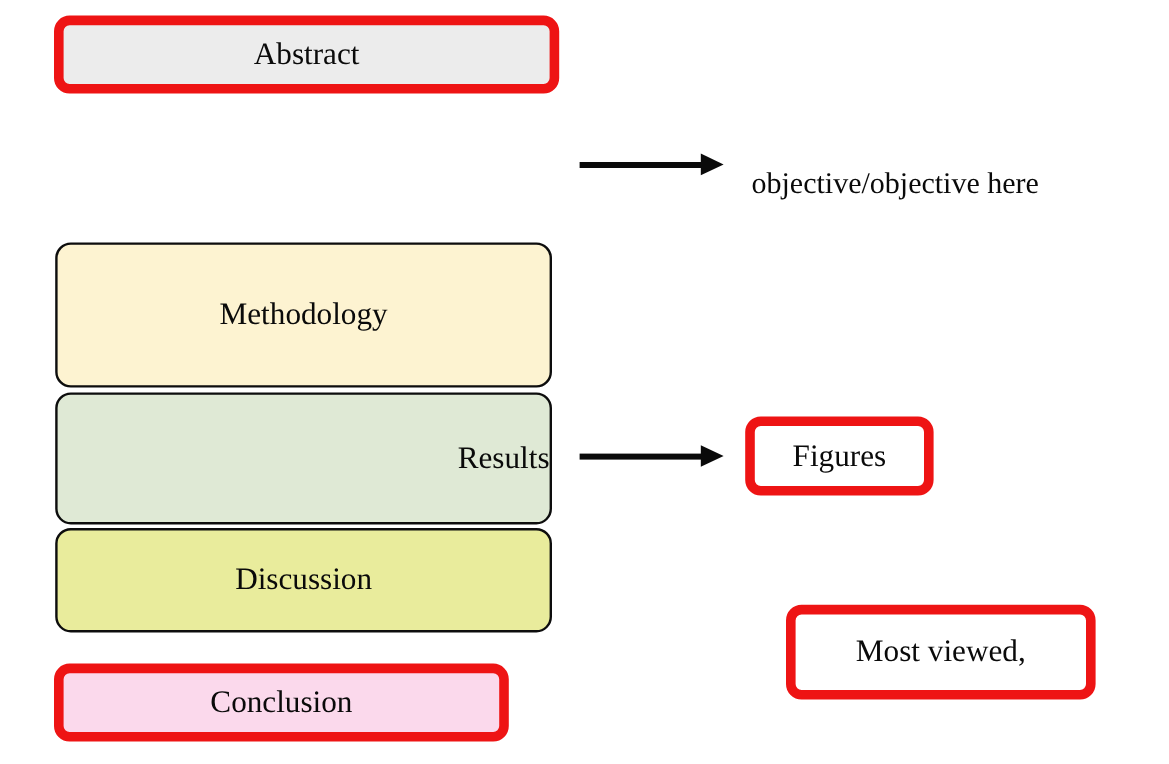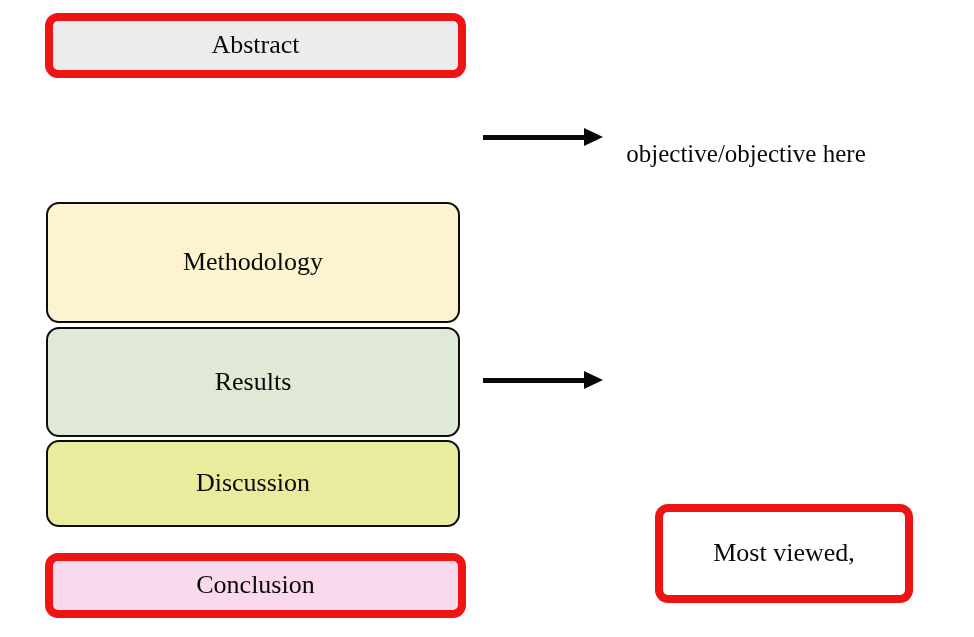--- a/index.html
+++ b/index.html
@@ -27,27 +27,27 @@
     line-height: 1.25;
     border-radius: 13px;
   }
   .sec { border: 2px solid #0d0d0d; }
   .hl-box { border: 8px solid #ee1414; }
 
   
   .abstract     { left: 45px;  top: 13px;  width: 421px; height: 65px;  background: #ececec; }
   .intro        { left: 46px;  top: 80px;  width: 414px; height: 119px; background: #dce8f5; }
   .methodology  { left: 46px;  top: 202px; width: 414px; height: 121px; background: #fdf3d1; }
-  .results      { left: 46px;  top: 327px; width: 414px; height: 110px; background: #dfe9d5; }
+  .results      { left: 46px;  top: 327px; width: 414px; height: 110px; background: #dfe9d5; justify-content: flex-end; }
   .discussion   { left: 46px;  top: 440px; width: 414px; height: 87px; background: #e9ec9c; }
-  .conclusion   { left: 45px;  top: 553px; width: 421px; height: 65px;  background: #fbd9ec; }
+  .conclusion   { left: 45px;  top: 553px; width: 379px; height: 65px;  background: #fbd9ec; }
 
   
   .figures-box  { left: 621px; top: 347px; width: 157px; height: 66px;  background: #ffffff; }
-  .legend-box   { left: 655px; top: 504px; width: 258px; height: 99px;  background: #ffffff; }
+  .legend-box   { left: 655px; top: 504px; width: 258px; height: 79px;  background: #ffffff; }
 
   .note {
     position: absolute;
     left: 600px;
     top: 104px;
     width: 292px;
     text-align: center;
     font-size: 25px;
     line-height: 33px;
   }
@@ -105,20 +105,23 @@
   <div class="note">
     <br>
     <span>objective/objective here</span>
   </div>
 
   <div class="arrow arrow-2">
     <div class="shaft"></div>
     <div class="head"></div>
   </div>
 
+  <div class="hl-box figures-box">
+    <span>Figures</span>
+  </div>
 
   <div class="hl-box legend-box">
     <span>
       <span>Most viewed,</span><br>
     </span>
   </div>
 
 </div>
 
 </body></html>

